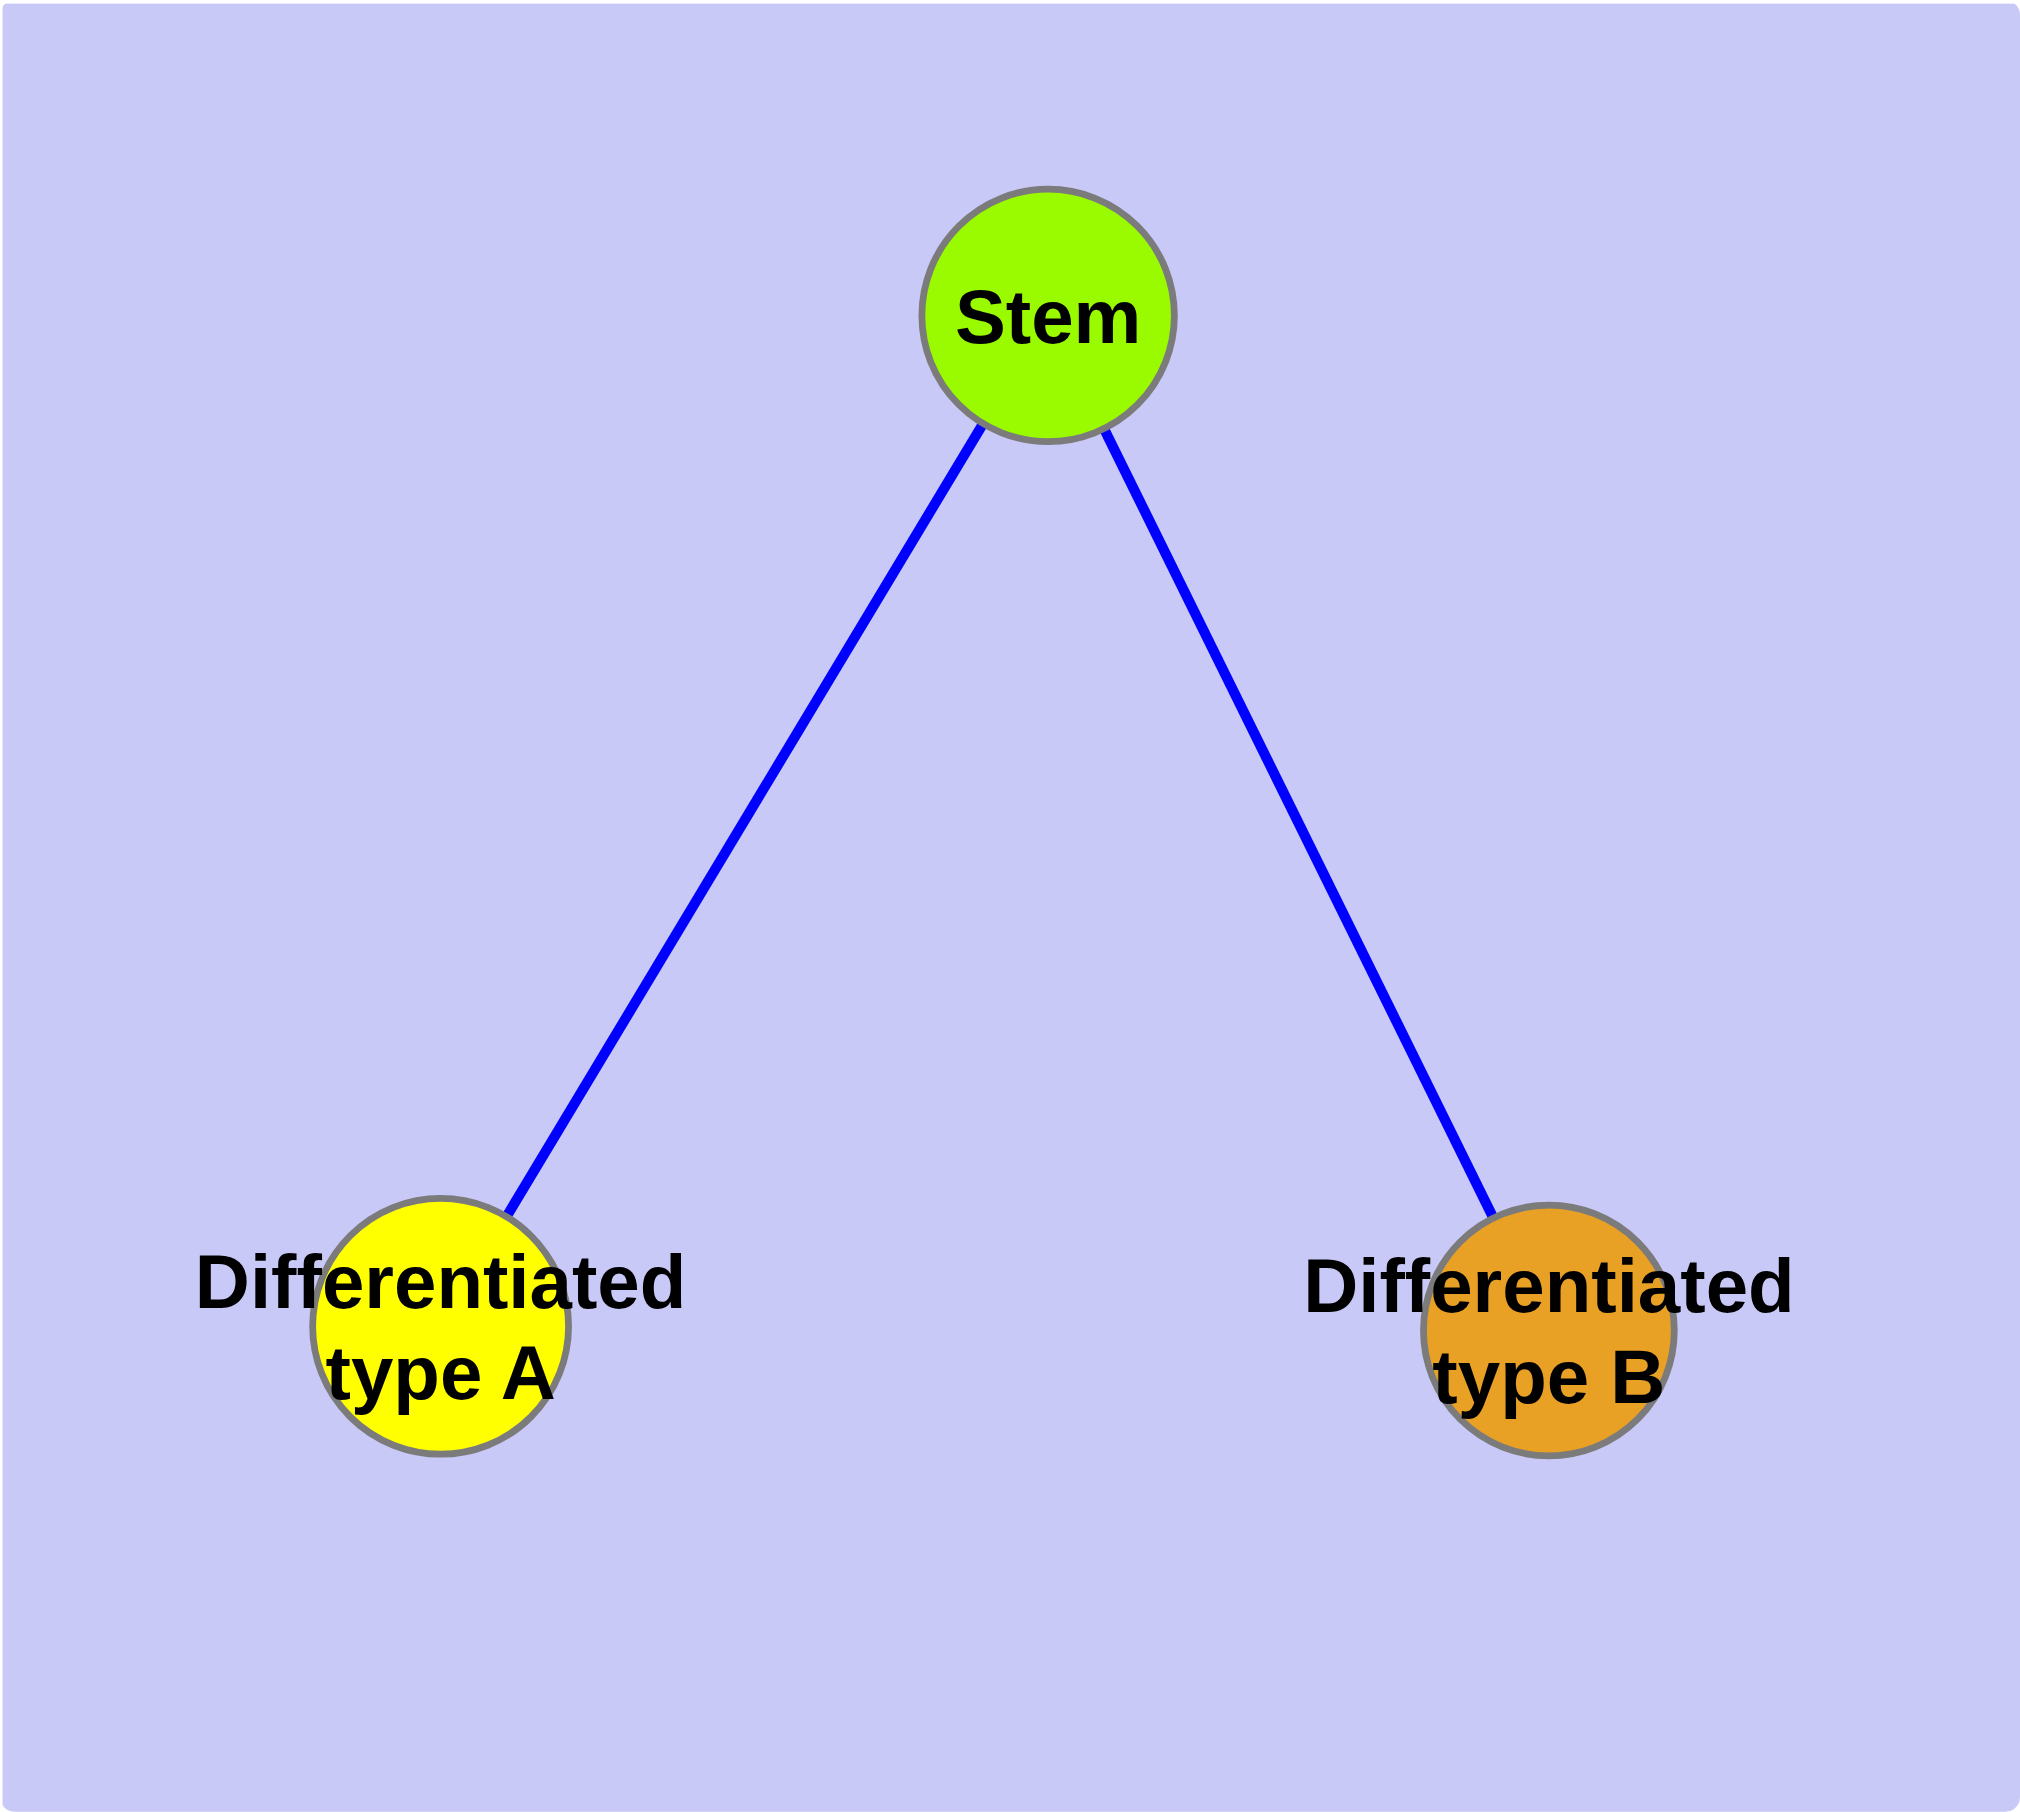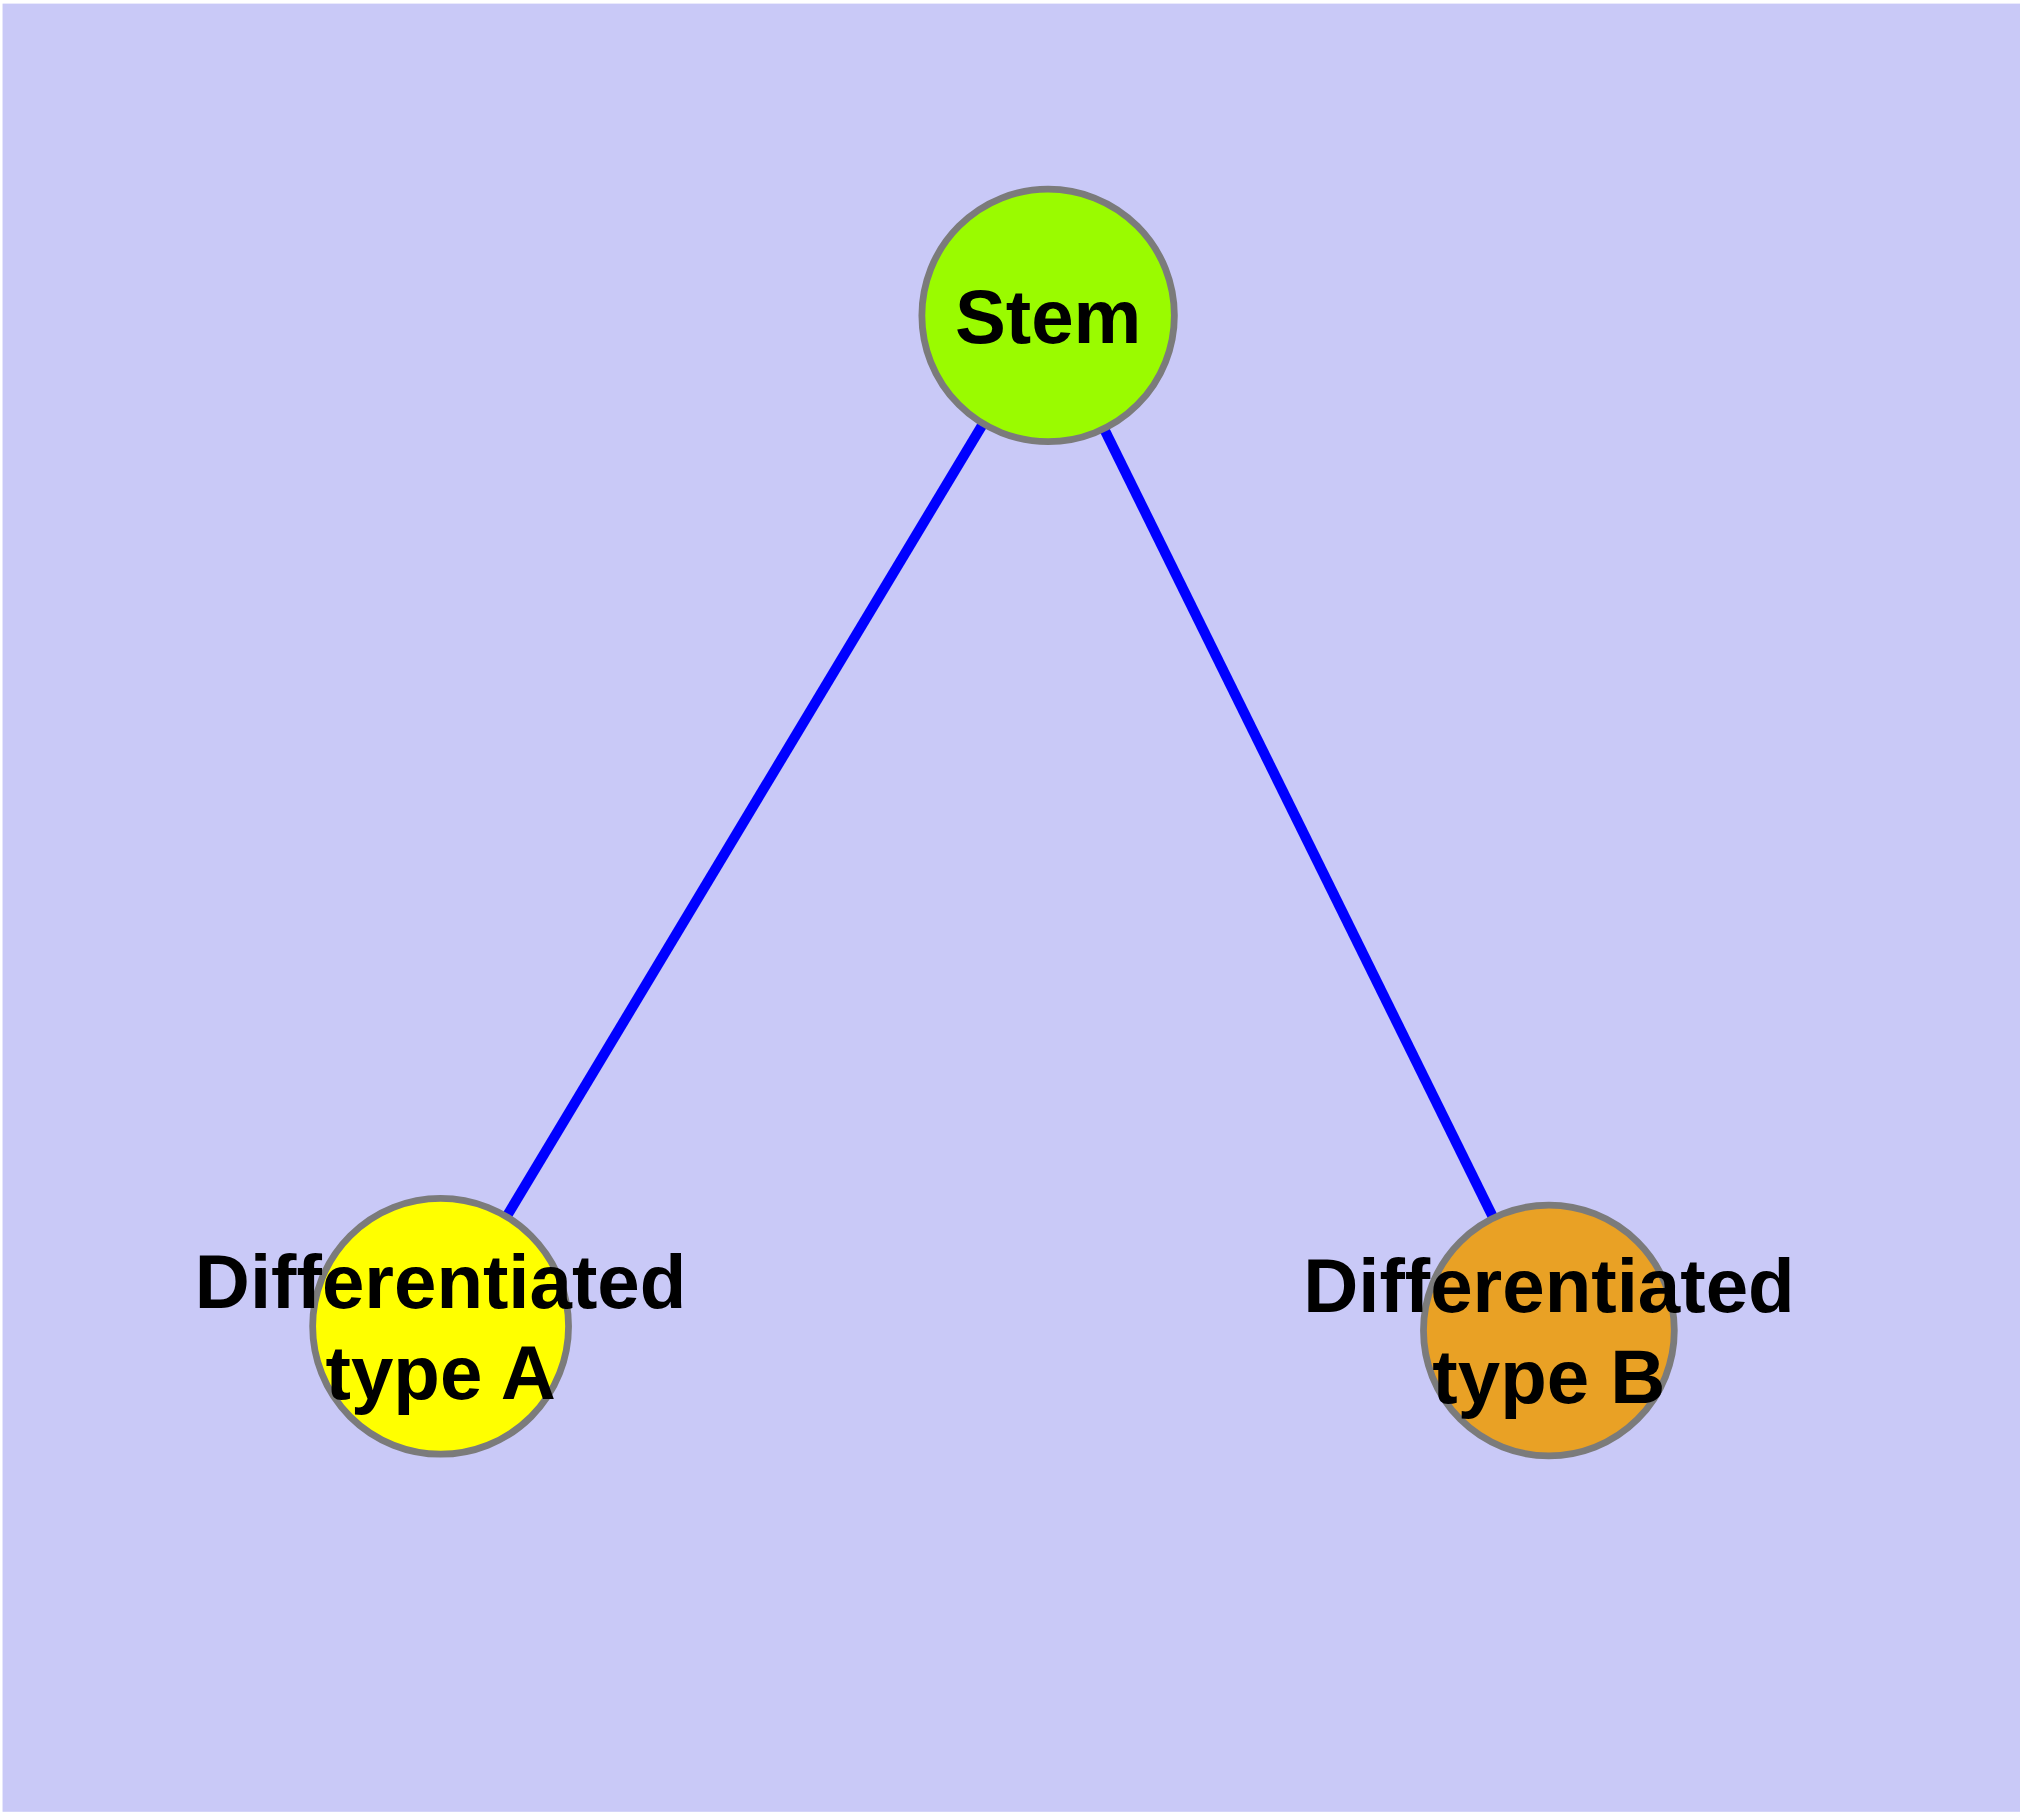--- a/index.html
+++ b/index.html
@@ -5,20 +5,21 @@
   html, body {
     margin: 0;
     padding: 0;
     background: #FFFFFF;
   }
   .page {
     width: 100vw;
     height: 100vh;
     display: block;
     overflow: hidden;
+    border-radius: 15px;
   }
   svg {
     display: block;
     width: 100%;
     height: 100%;
   }
   .node-label {
     font-family: "Liberation Sans", "DejaVu Sans", sans-serif;
     font-weight: bold;
   }

